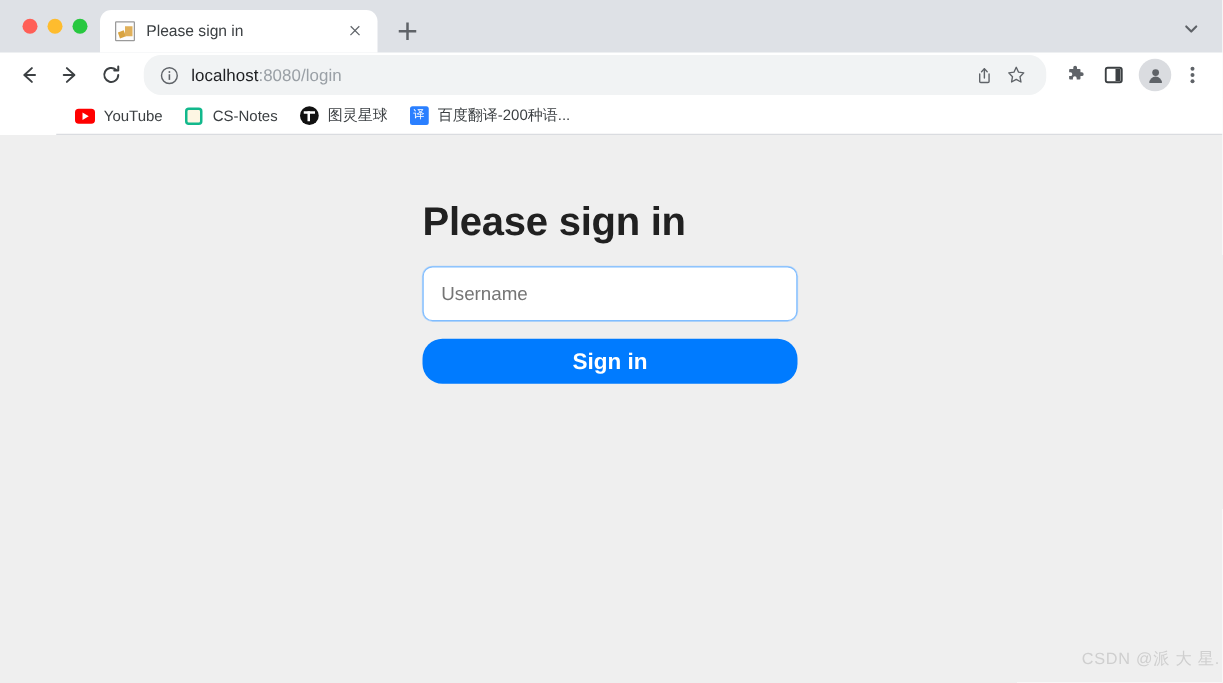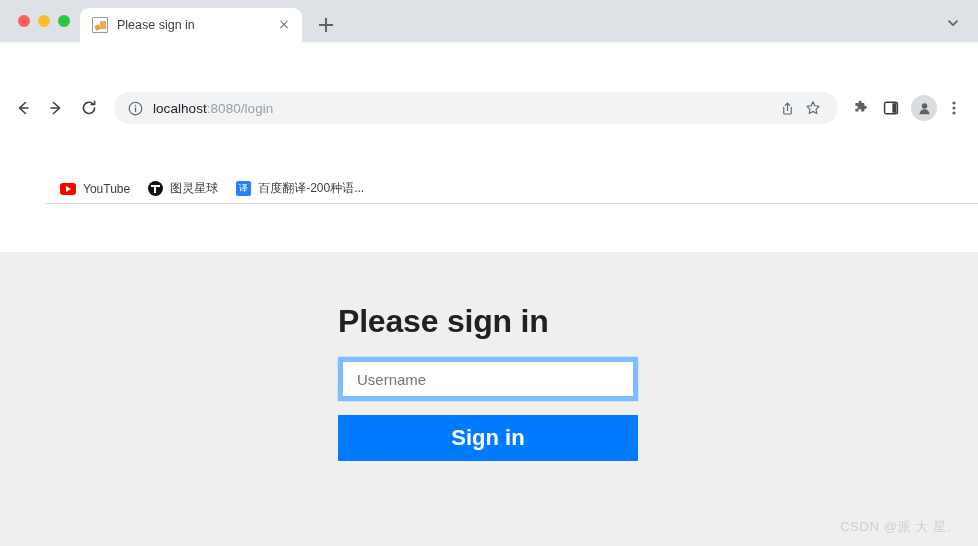--- a/index.html
+++ b/index.html
@@ -6,21 +6,21 @@
 
   html, body {
     width: 978px;
     height: 546px;
     overflow: hidden;
     font-family: "Liberation Sans", "DejaVu Sans", sans-serif;
     background: #ffffff;
   }
 
   
-  .browser { width: 978px; height: 546px; display: flex; flex-direction: column; gap: 48px; }
+  .browser { width: 978px; height: 546px; display: flex; flex-direction: column; }
 
   
   .tabstrip {
     height: 42px;
     background: #dee1e6;
     display: flex;
     align-items: flex-end;
     position: relative;
     flex: 0 0 auto;
   }
@@ -241,51 +241,51 @@
     font-weight: bold;
     color: #212121;
     letter-spacing: -0.2px;
     margin-bottom: 18px;
     line-height: 1.1;
   }
   .field {
     width: 300px;
     height: 44px;
     background: #ffffff;
-    border: 5px solid #d946ef;
-    border-radius: 0;
+    border: 1px solid #d946ef;
+    border-radius: 8px;
     display: flex;
     align-items: center;
     padding: 0 14px;
     margin-bottom: 14px;
     font-size: 15px;
     color: #757575;
   }
   .field.focused {
     border-color: #80bdff;
     box-shadow: 0 0 0 0.5px rgba(128,189,255,0.45);
   }
   .signin-btn {
     width: 300px;
-    height: 46px;
+    height: 36px;
     background: #007bff;
     border: none;
-    border-radius: 1px;
+    border-radius: 16px;
     color: #ffffff;
-    font-size: 22px;
+    font-size: 18px;
     font-weight: bold;
     display: flex;
     align-items: center;
     justify-content: center;
     margin-top: 7px;
     font-family: "Liberation Sans", sans-serif;
   }
   .watermark {
     position: absolute;
-    right: 27px;
+    right: 2px;
     bottom: 10px;
     font-size: 13px;
     color: #cfcfcf;
     letter-spacing: 0.6px;
     white-space: nowrap;
   }
 </style>
 </head>
 <body>
 
@@ -388,20 +388,26 @@
 
     <div class="bm">
       <span class="bm-icon">
           <span class="fi-youtube"></span>
         </span>
       <span class="bm-label">YouTube</span>
     </div>
 
 
 
+    <div class="bm">
+      <span class="bm-icon">
+          <span class="fi-csnotes"></span>
+        </span>
+      <span class="bm-label">CS-Notes</span>
+    </div>
 
     <div class="bm">
       <span class="bm-icon">
           <span class="fi-turing"></span>
         </span>
       <span class="bm-label">图灵星球</span>
     </div>
 
 
 

